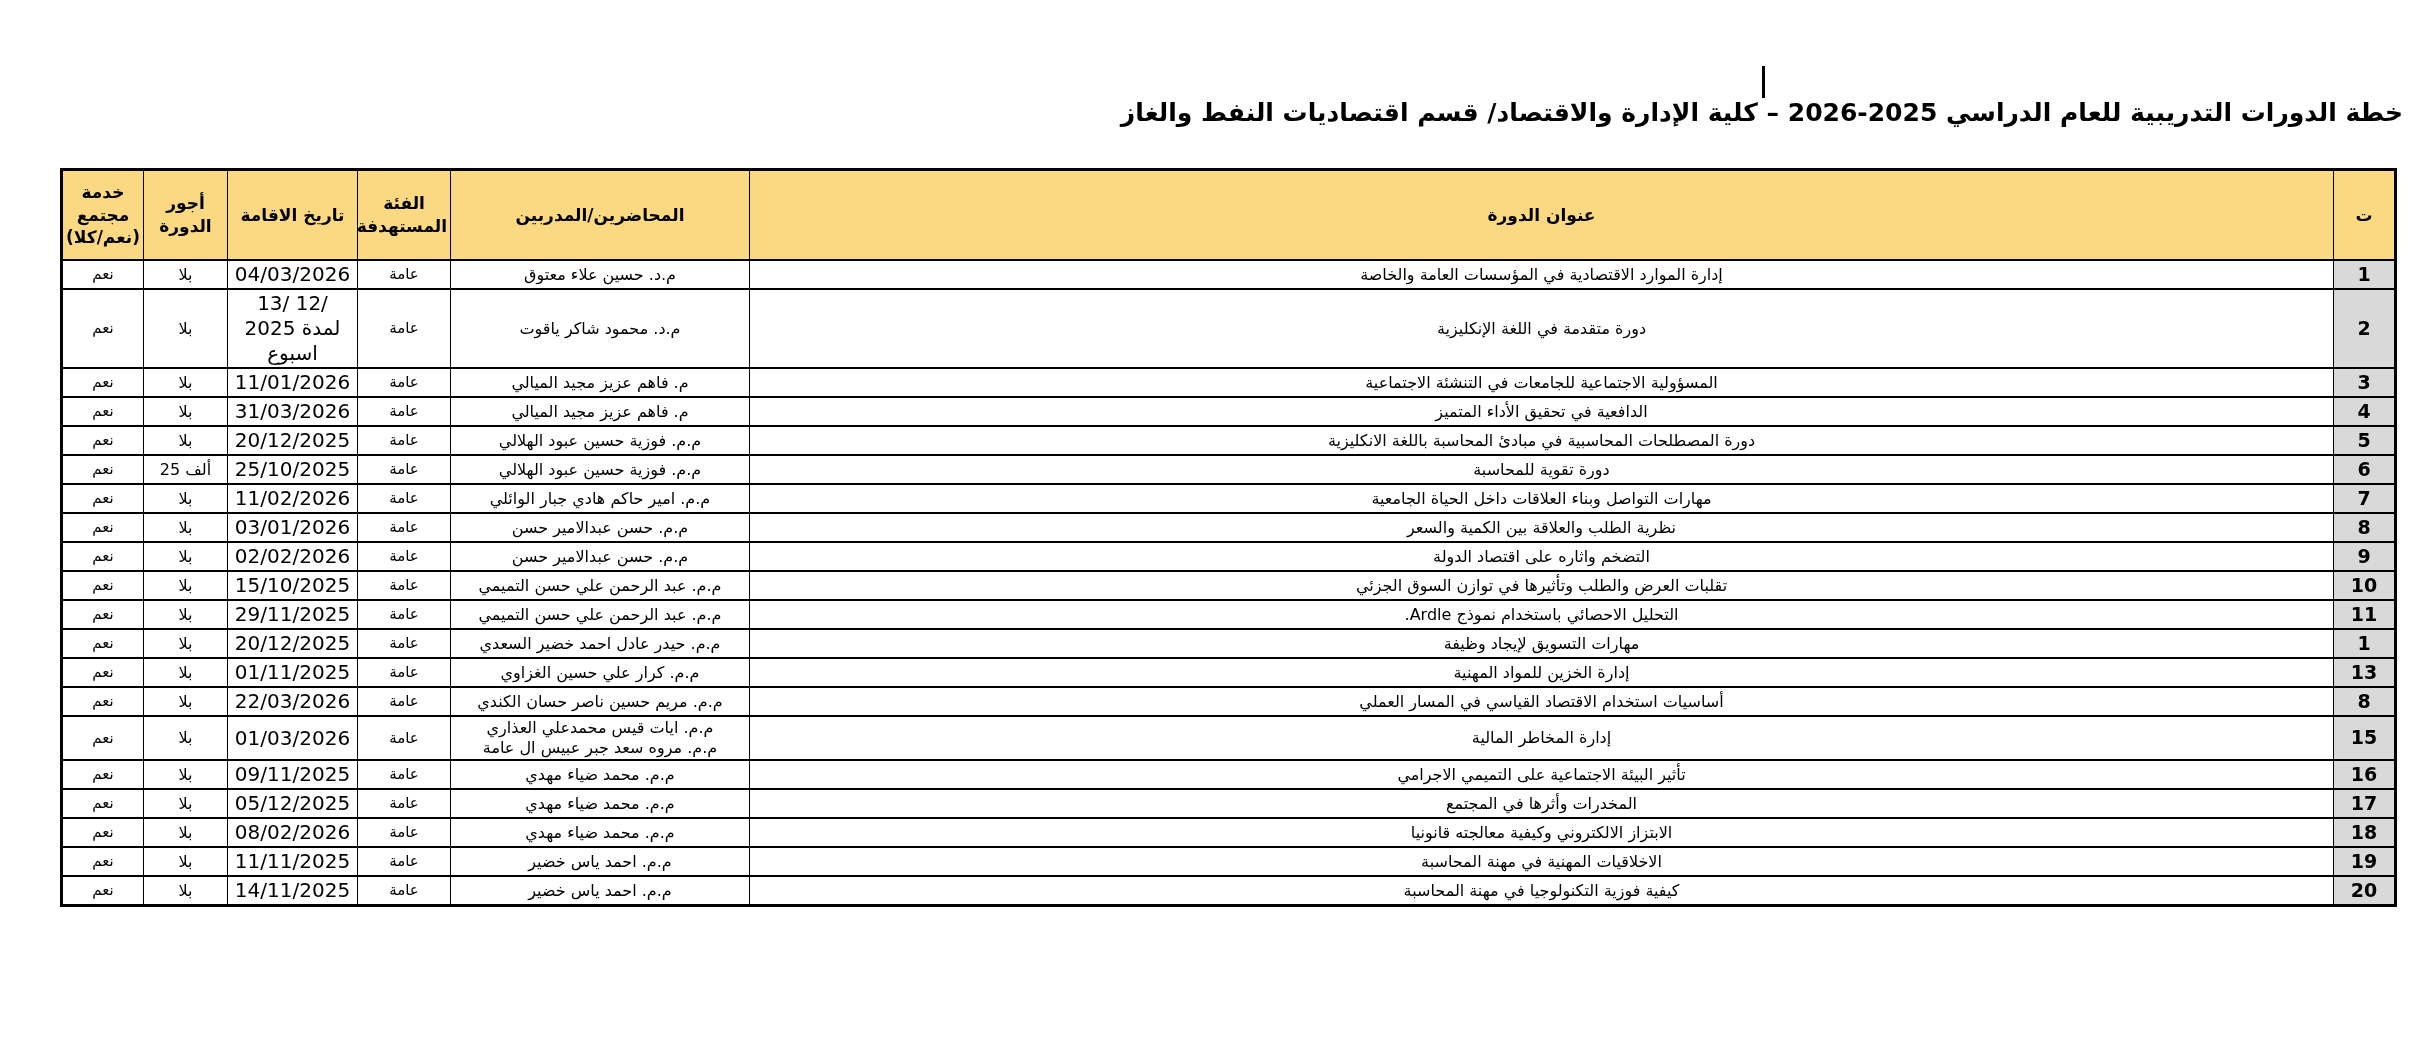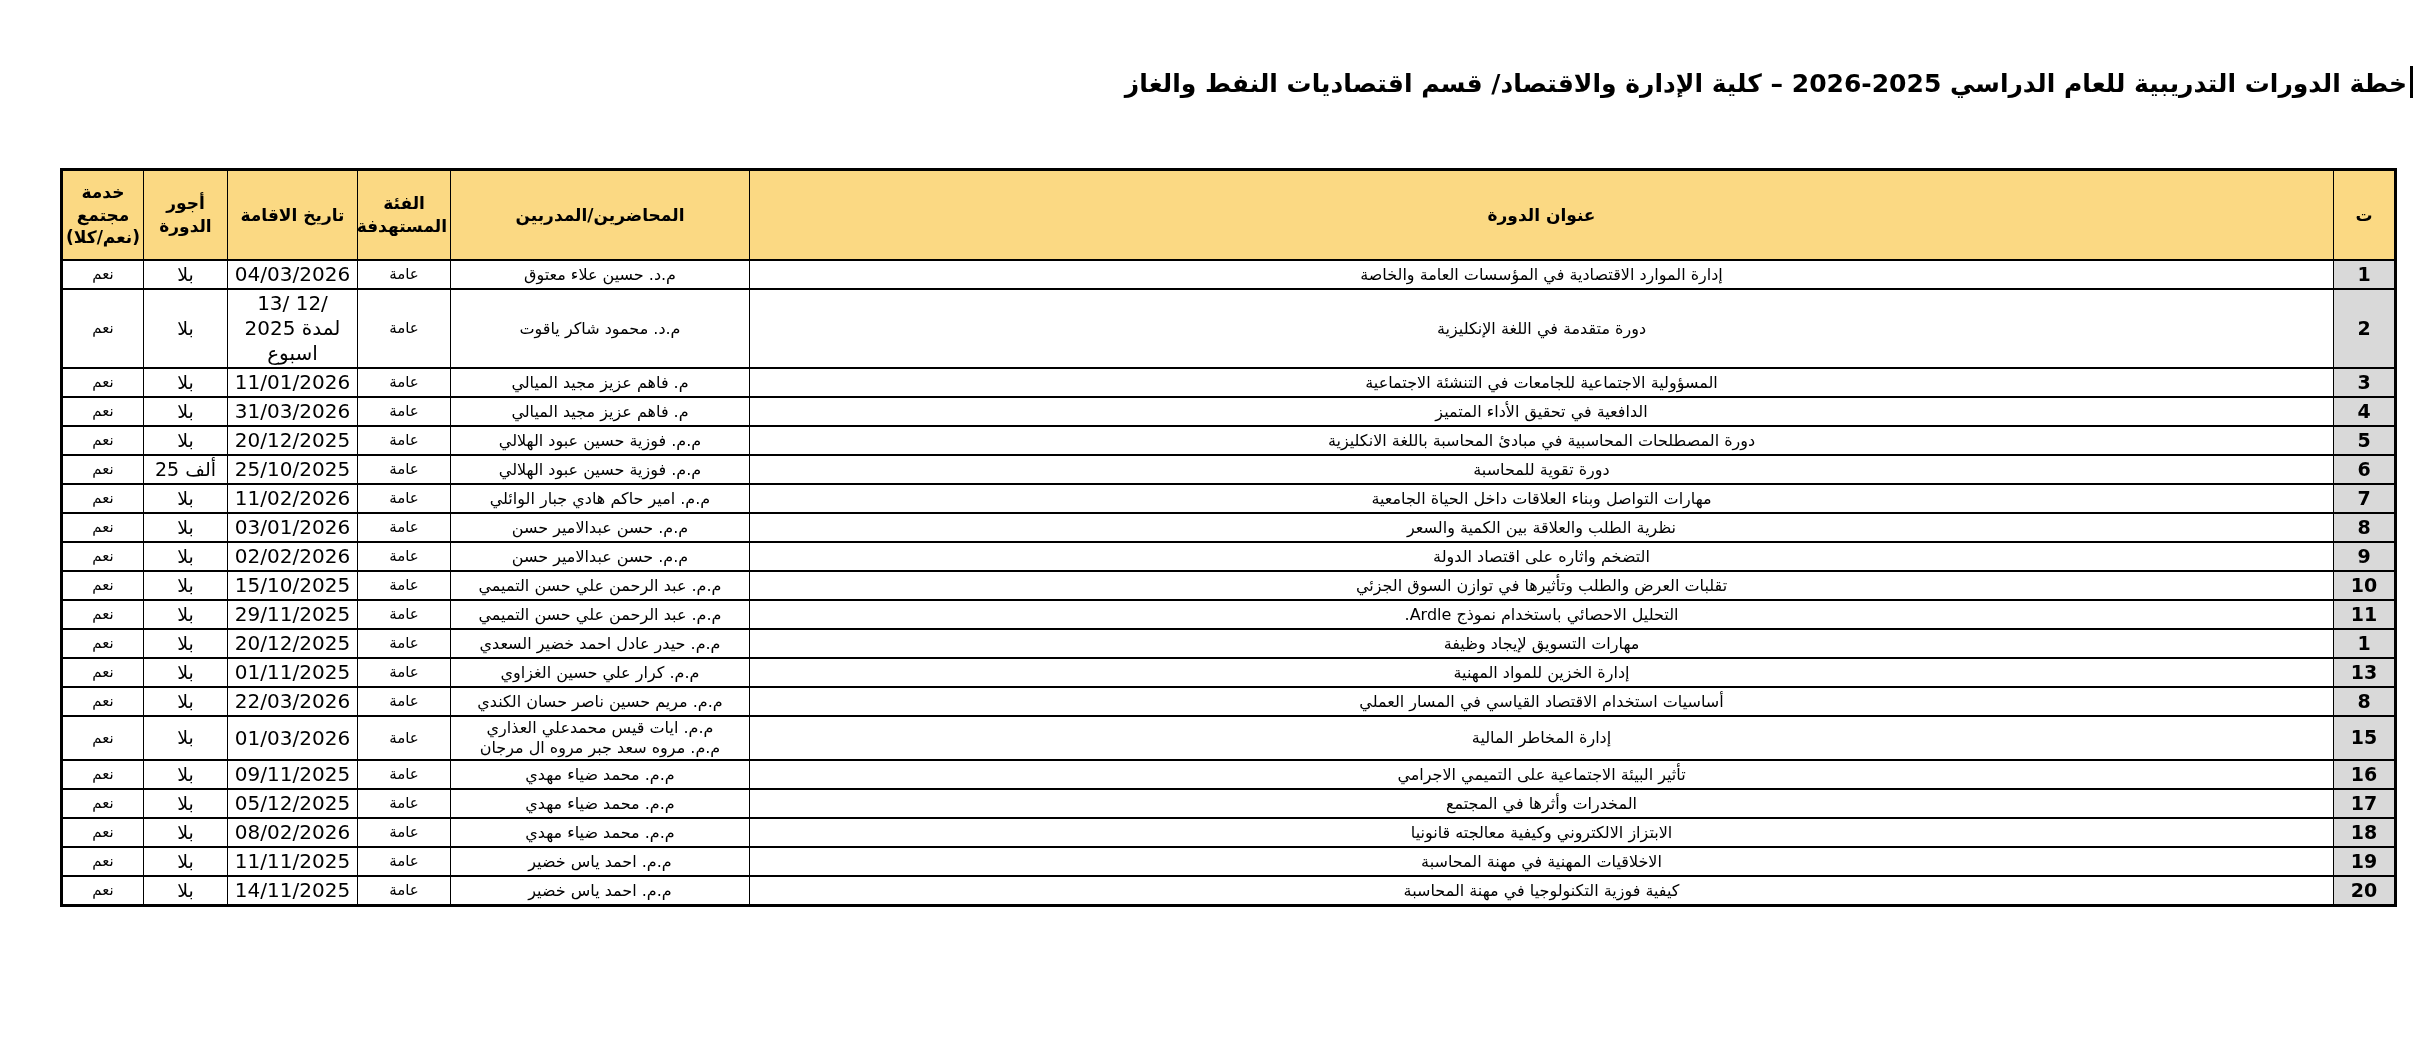--- a/index.html
+++ b/index.html
@@ -3,23 +3,23 @@
 <meta charset="utf-8">
 <style>
   html,body{margin:0;padding:0;background:#ffffff;}
   body{
     width:2417px;height:1055px;overflow:hidden;
     font-family:"DejaVu Sans",sans-serif;color:#000;
   }
   .canvas{position:relative;width:2417px;height:1055px;direction:rtl;background:#fff;}
 
   .doc-title{
-    position:absolute;top:66px;right:4px;
+    position:absolute;top:66px;right:14px;
     font-size:25px;font-weight:bold;white-space:nowrap;
-    display:flex;align-items:flex-end;direction:rtl;
+    display:flex;align-items:center;direction:rtl;flex-direction:column;
   }
   .text-cursor{
     display:inline-block;width:3px;height:32px;background:#000;margin-left:3px;
   }
 
   table.courses{
     position:absolute;top:168px;right:20px;width:2334px;
     border-collapse:collapse;table-layout:fixed;direction:rtl;
     border:3px solid #000;
   }
@@ -29,21 +29,21 @@
     text-align:center;vertical-align:middle;padding:1px 3px;
     overflow:hidden;
   }
   .courses thead th{
     background:#FBD983;font-weight:bold;font-size:17px;height:86px;
     white-space:pre-line;line-height:1.35;
   }
   .courses td{font-size:16px;height:25px;line-height:1.25;}
   .courses td[data-col="num"]{background:#D9D9D9;font-weight:bold;font-size:19px;}
   .courses td[data-col="date"]{direction:ltr;font-size:20px;}
-  .courses td[data-col="fee"]{direction:ltr;font-size:19px;}
+  .courses td[data-col="fee"]{direction:ltr;font-size:16px;}
   .courses td[data-col="community"],.courses td[data-col="target"]{font-size:15px;}
   .courses td[data-col="lecturers"]{white-space:pre-line;}
   
   .courses col:nth-child(1){width:62px;}
   .courses col:nth-child(2){width:1584px;}
   .courses col:nth-child(3){width:299px;}
   .courses col:nth-child(4){width:93px;}
   .courses col:nth-child(5){width:130px;}
   .courses col:nth-child(6){width:84px;}
   .courses col:nth-child(7){width:82px;}
@@ -207,21 +207,21 @@
           <td data-col="lecturers">م.م. مريم حسين ناصر حسان الكندي</td>
           <td data-col="target">عامة</td>
           <td data-col="date">22/03/2026</td>
           <td data-col="fee">بلا</td>
           <td data-col="community">نعم</td>
         </tr>
         <tr>
           <td data-col="num">15</td>
           <td data-col="course">إدارة المخاطر المالية</td>
           <td data-col="lecturers">م.م. ايات قيس محمدعلي العذاري
-م.م. مروه سعد جبر مروه ال مرجان</td>
+م.م. مروه سعد جبر عبيس ال عامة</td>
           <td data-col="target">عامة</td>
           <td data-col="date">01/03/2026</td>
           <td data-col="fee">بلا</td>
           <td data-col="community">نعم</td>
         </tr>
         <tr>
           <td data-col="num">16</td>
           <td data-col="course">تأثير البيئة الاجتماعية على التميمي الاجرامي</td>
           <td data-col="lecturers">م.م. محمد ضياء مهدي</td>
           <td data-col="target">عامة</td>

